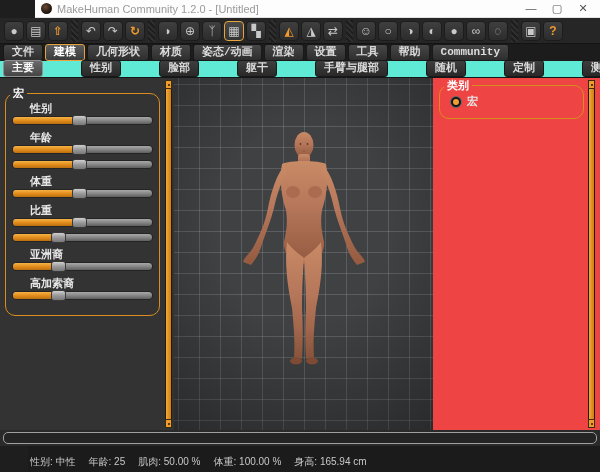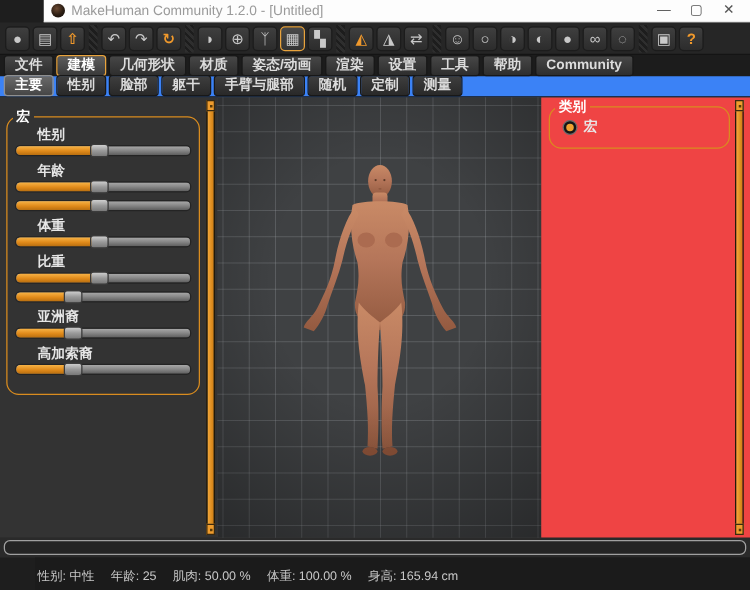--- a/index.html
+++ b/index.html
@@ -27,27 +27,27 @@
   .tb-btn .glyph.accent { color:#f0992c; font-weight:bold; }
   .tb-sep { width:7px; height:22px; margin:0 2px; flex:none;
     background:repeating-linear-gradient(45deg,#2e2e2e 0 2px,#1d1d1d 2px 4px); }
 
   
   .tabbar { height:17px; background:#1c1c1c; display:flex; align-items:flex-end;
     padding:0 2px; }
   .tab, .subtab { font-size:11px; font-weight:bold; color:#dcdcdc;
     padding:1px 8px 2px 8px; margin:0 1px; border-radius:3px;
     background:linear-gradient(#474747,#2e2e2e); border:1px solid #181818;
-    white-space:nowrap; line-height:12px; }
+    white-space:nowrap; line-height:12px;font-family:Liberation Mono, monospace; }
   .tab.active { border-color:#e8a33d; color:#fff;
     background:linear-gradient(#5d5d5d,#3a3a3a); }
   .subtab { background:linear-gradient(#3e3e3e,#292929); }
   .subtab.active { border-color:#8f8f8f; color:#fff;
     background:linear-gradient(#6a6a6a,#464646); }
-  .subbar { background:#3b82f6; border-bottom:1px solid #161616; }
+  .subbar { background:#5eead4; border-bottom:1px solid #161616;gap:36px; }
 
   
   .main { height:352px; display:flex; background:#333; }
 
   .left-panel { width:174px; position:relative; background:#333; padding-top:8px; }
   .right-panel { flex:1; position:relative; background:#ef4444; padding-top:0; }
 
   .groupbox { border:1px solid #d98c1f; border-radius:10px;
     margin:0 14px 0 5px; padding:0 4px 9px 4px; }
   .right-panel .groupbox { margin:0 16px 0 6px; }

